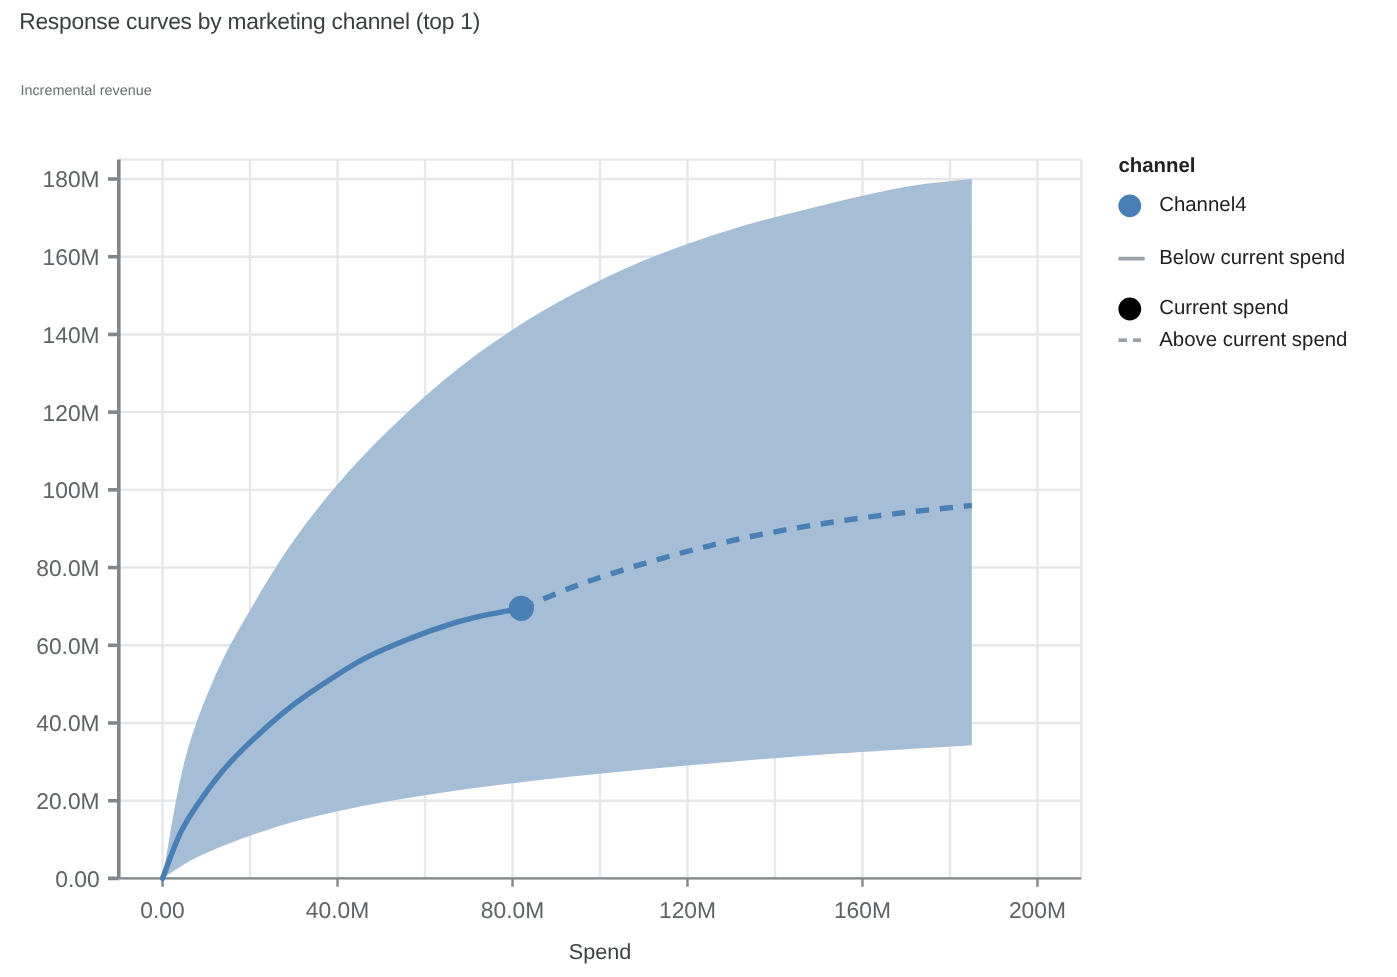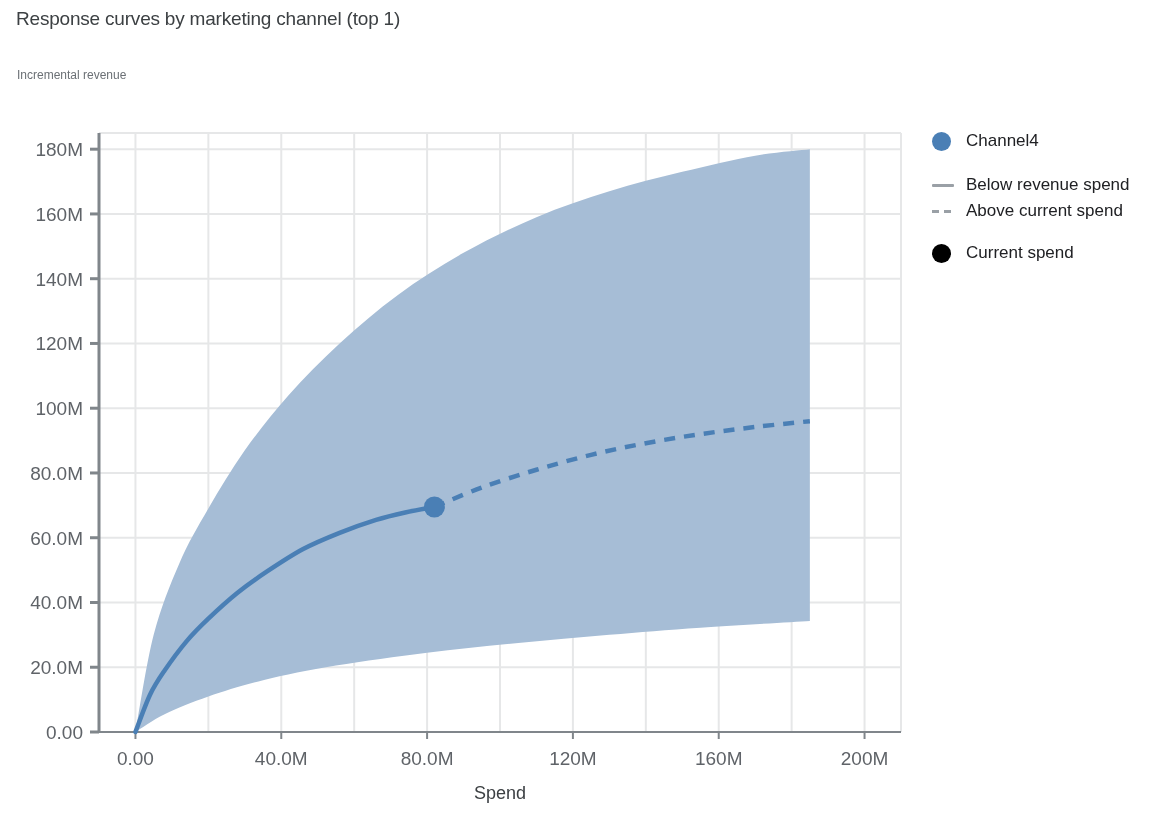--- a/index.html
+++ b/index.html
@@ -196,43 +196,44 @@
           <text x="718.7272727272727" y="765" text-anchor="middle" class="tick-label">160M</text>
           <text x="864.5454545454546" y="765" text-anchor="middle" class="tick-label">200M</text>
         </g>
       <g id="axistitle">
           <text x="500" y="799" text-anchor="middle" class="axis-title">Spend</text>
         </g>
     </svg>
   </div>
 
   <div class="legend">
+    <div class="legend-title">channel</div>
 
     <div class="legend-row">
       <span class="swatch">
         <span class="dot" id="sw-series-0" style="background: rgb(74, 127, 181);"></span>
       </span>
       <span class="legend-label">Channel4</span>
     </div>
 
     <div class="legend-row gap-top">
       <span class="swatch">
         <span class="line-solid"></span>
       </span>
-      <span class="legend-label">Below revenue spend</span>
+      <span class="legend-label">Below current spend</span>
+    </div>
+
+    <div class="legend-row gap-top2">
+      <span class="swatch">
+        <span class="dot" id="sw-point-0" style="background: rgb(0, 0, 0);"></span>
+      </span>
+      <span class="legend-label">Current spend</span>
     </div>
 
     <div class="legend-row">
       <span class="swatch">
         <span class="line-dashed"></span>
       </span>
       <span class="legend-label">Above current spend</span>
     </div>
-
-    <div class="legend-row gap-top2">
-      <span class="swatch">
-        <span class="dot" id="sw-point-0" style="background: rgb(0, 0, 0);"></span>
-      </span>
-      <span class="legend-label">Current spend</span>
-    </div>
   </div>
 
 </div>
 
 </body></html>

